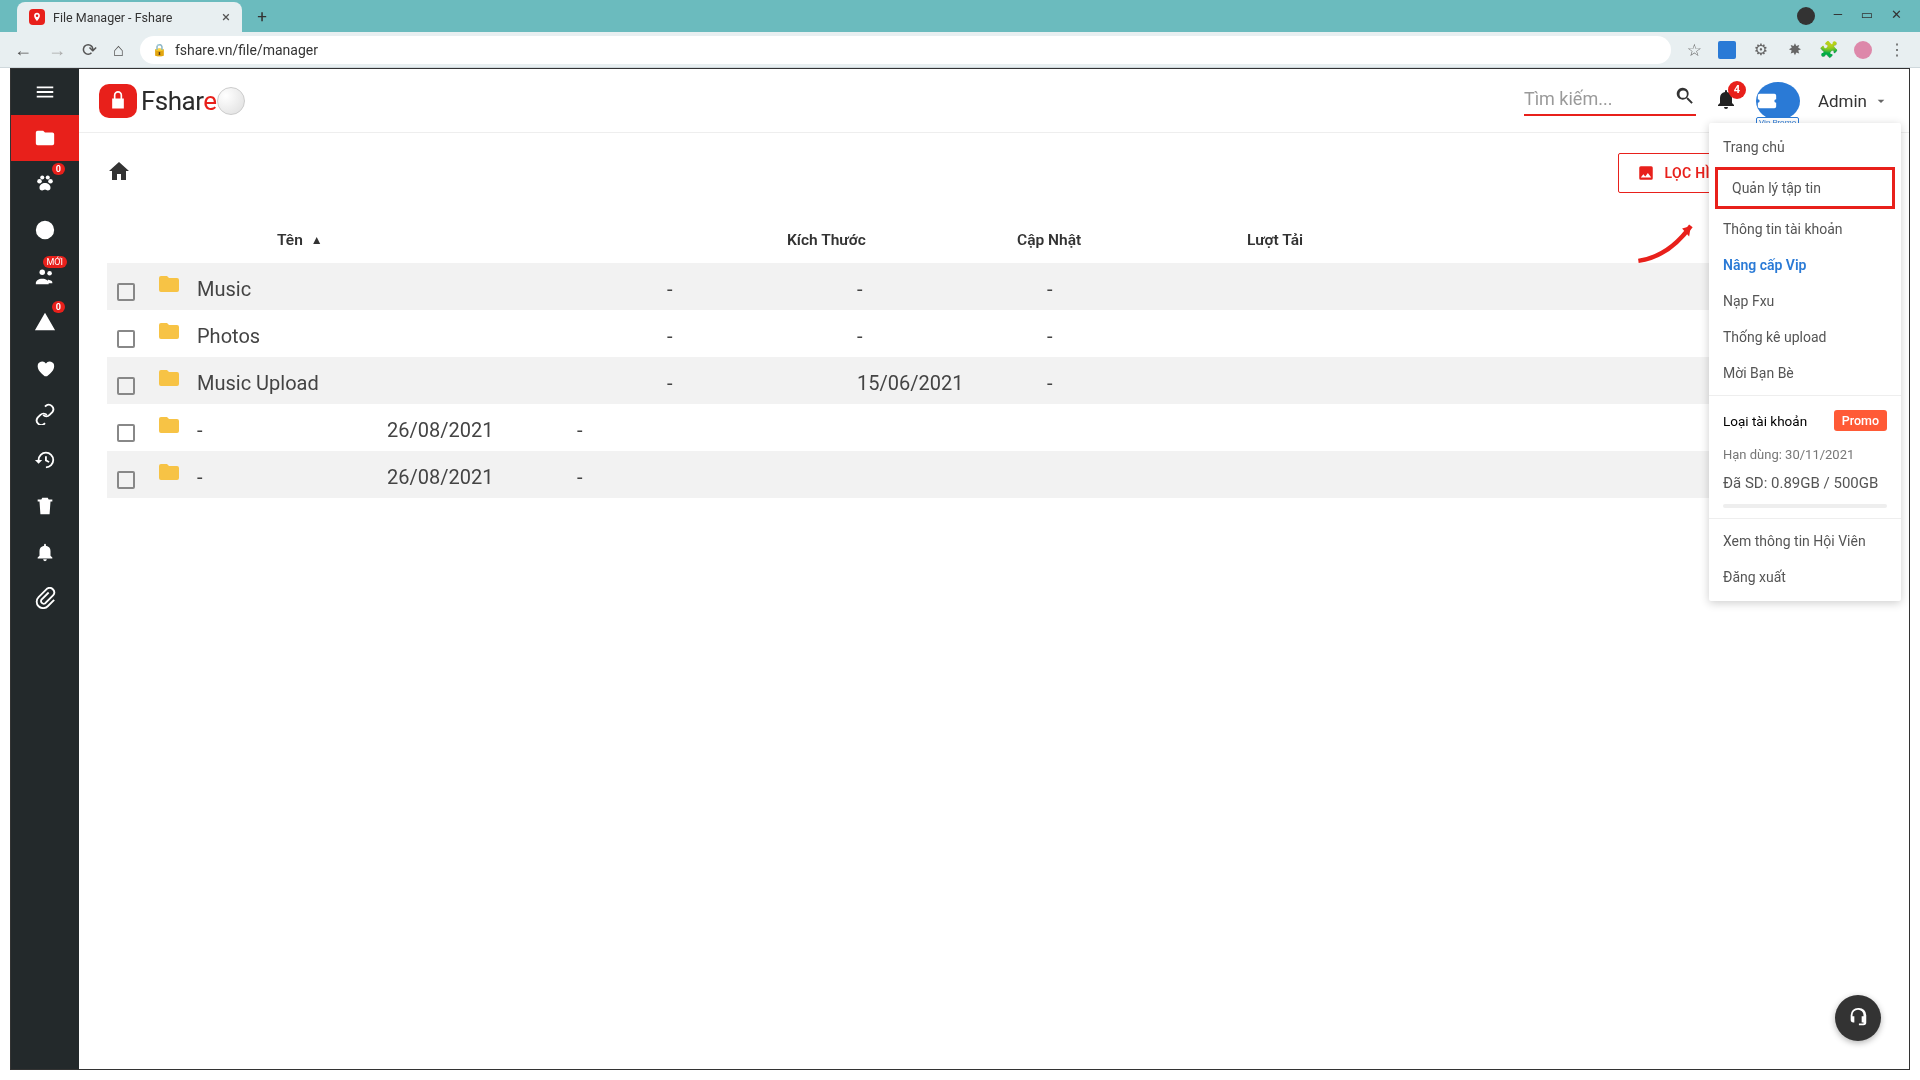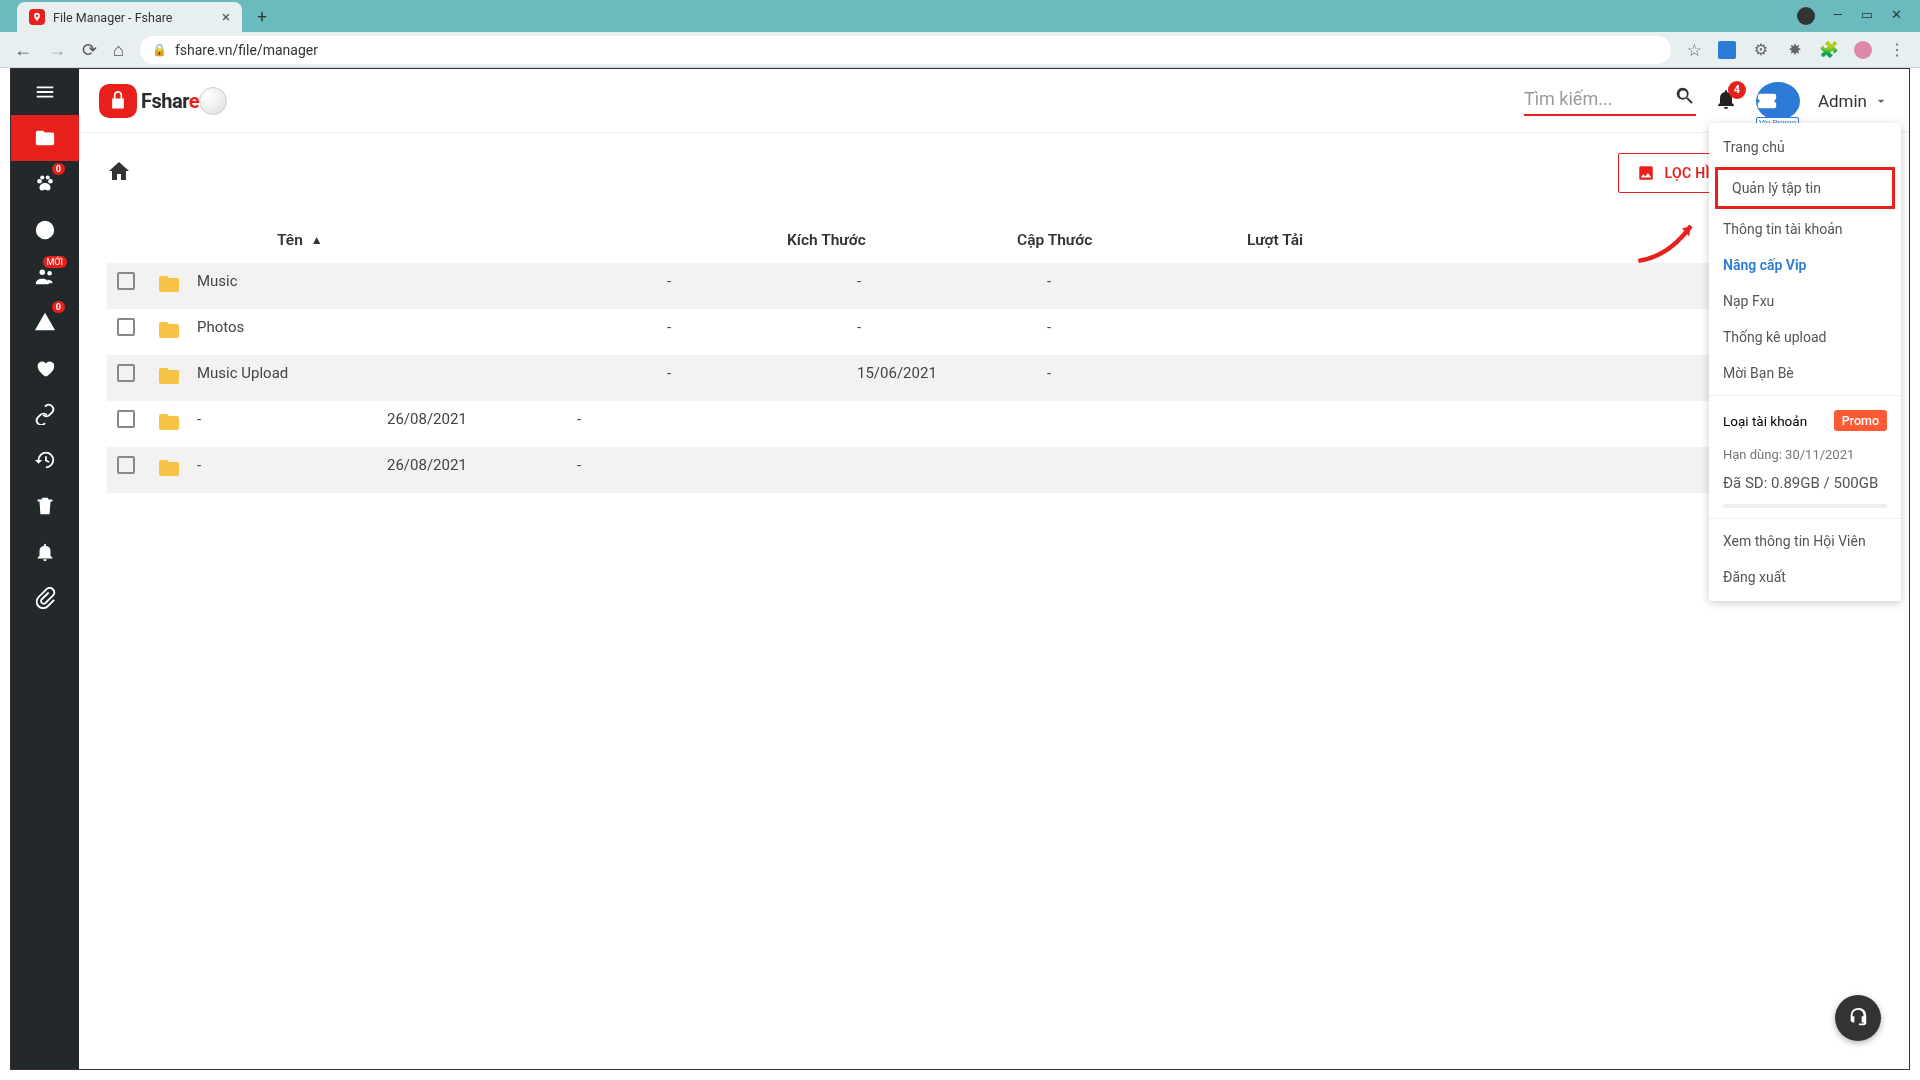--- a/index.html
+++ b/index.html
@@ -36,21 +36,21 @@
 .side-item.active { background: #e8201b; }
 .side-item svg { width: 22px; height: 22px; fill: #fff; }
 .side-badge { position: absolute; top: 3px; right: 12px; background: #e8201b; color: #fff; font-size: 9px; padding: 0 4px; border-radius: 6px; line-height: 12px; }
 .side-badge.num { top: 2px; right: 14px; font-weight: bold; }
 
 .content { flex: 1; display: flex; flex-direction: column; position: relative; }
 .app-header { height: 64px; display: flex; align-items: center; padding: 0 20px; border-bottom: 1px solid #eee; }
 .logo { display: flex; align-items: center; gap: 4px; }
 .logo-mark { width: 38px; height: 34px; background: #e8201b; border-radius: 10px; display:flex; align-items:center; justify-content:center; }
 .logo-mark svg { width:20px; height:20px; fill:#fff; }
-.logo-text { font-size: 20px; font-weight: 700; color: #2b2b2b; letter-spacing: -0.5px; }
+.logo-text { font-size: 26px; font-weight: 400; color: #2b2b2b; letter-spacing: -0.5px; }
 .logo-text .accent { color: #e8201b; }
 .logo-ball { width: 28px; height: 28px; border-radius: 50%; background: radial-gradient(circle at 30% 30%, #fff, #ddd); border: 1px solid #ccc; position: relative; margin-left: -4px; }
 .header-right { margin-left: auto; display: flex; align-items: center; gap: 18px; }
 .search-wrap { display:flex; align-items:center; border-bottom: 2px solid #e8201b; padding-bottom: 2px; }
 .search-input { border: none; outline: none; width: 150px; font-size: 18px; color: #14532d; }
 .search-input::placeholder { color: #9a9a9a; }
 .search-btn { color: #333; font-size: 20px; cursor:pointer; }
 .bell-wrap { position: relative; cursor:pointer; }
 .bell-wrap svg { width: 24px; height: 24px; fill: #222; }
 .bell-count { position:absolute; top:-6px; right:-8px; background:#e8201b; color:#fff; width:18px; height:18px; border-radius:50%; font-size:11px; display:flex; align-items:center; justify-content:center; font-weight:bold; }
@@ -72,21 +72,21 @@
 .file-table { margin: 24px 28px; }
 .ft-head { display:flex; font-weight:600; color:#333; padding: 14px 0; font-size:15.5px;gap:40px; }
 .col-chk { width:50px; }
 .col-icon { width:40px; }
 .col-name { flex: 0 0 470px; display:flex; align-items:center; gap:8px; }
 .col-size { flex: 0 0 190px; }
 .col-date { flex: 0 0 190px; }
 .col-dl { flex: 0 0 160px; }
 .sort-arrow { font-size:12px; }
 
-.ft-row { display:flex; align-items:flex-start; padding: 9px 0; font-size:15px; color:#444; }
+.ft-row { display:flex; align-items:flex-end; padding: 9px 0; font-size:20px; color:#444; }
 .ft-row:nth-child(odd) { background:#f2f2f2; }
 .chkbox { width:18px; height:18px; border:2px solid #888; border-radius:2px; margin-left:10px; cursor:pointer; }
 .folder-ico svg { width:24px; height:24px; fill:#f7c345; }
 
 
 .dropdown { position:absolute; right: 8px; top: 54px; width: 192px; background:#fff; box-shadow: 0 2px 10px rgba(0,0,0,0.2); border-radius:2px; z-index:50; padding: 6px 0; }
 .dd-item { padding: 10px 14px; font-size: 14px; color:#555; cursor:pointer; display:flex; align-items:center;}
 .dd-item.hl { border: 3px solid #e8201b; margin: 2px 6px; }
 .dd-item.upgrade { color:#2a7ad6; font-weight:600; }
 .dd-row { padding: 10px 14px; display:flex; align-items:center; justify-content:space-between; font-size:13.5px; }
@@ -287,21 +287,21 @@
 
     <div class="file-table">
       <div class="ft-head">
         <div class="col-chk"></div>
         <div class="col-icon"></div>
         <div class="col-name">
             <span>Tên</span> 
             <span class="sort-arrow">▲</span>
           </div>
         <div class="col-size">Kích Thước</div>
-        <div class="col-date">Cập Thước</div>
+        <div class="col-date">Cập Nhật</div>
         <div class="col-dl">Lượt Tải</div>
       </div>
       <div id="rows-holder">
           <div class="ft-row">
             <div class="col-chk">
               <div class="chkbox"></div>
             </div>
             <div class="col-icon folder-ico"><svg viewBox="0 0 24 24">
                 <path d="M10 4H4a2 2 0 00-2 2v12a2 2 0 002 2h16a2 2 0 002-2V8a2 2 0 00-2-2h-8l-2-2z"></path>
               </svg></div>

